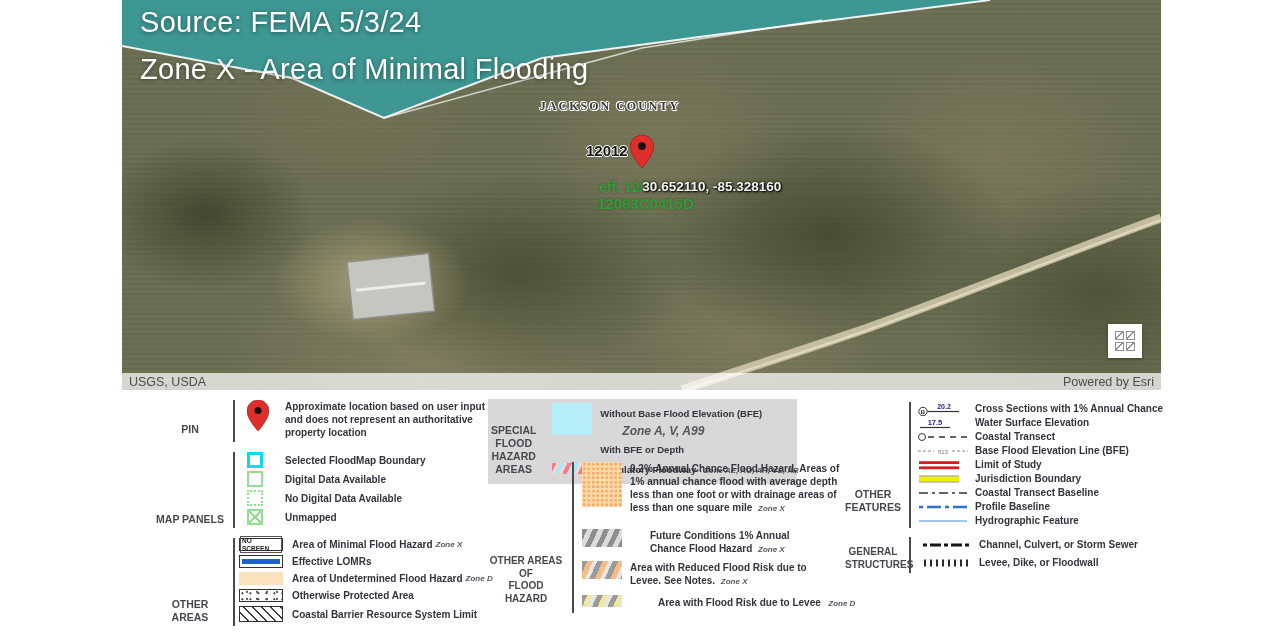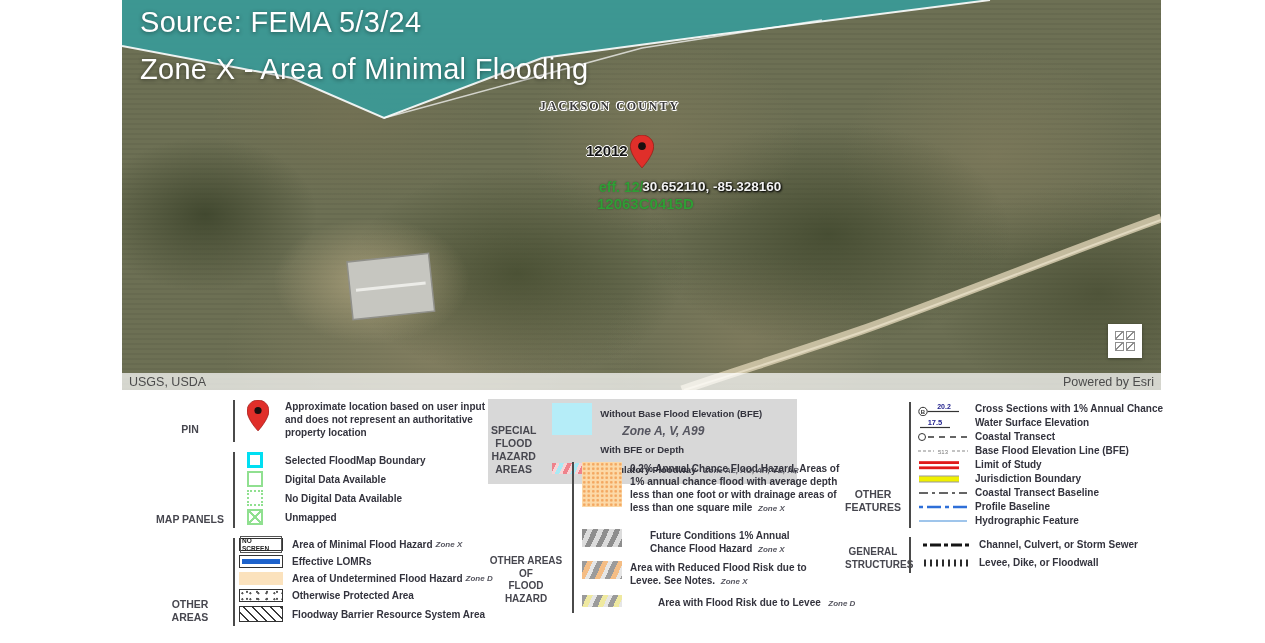--- a/index.html
+++ b/index.html
@@ -241,21 +241,21 @@
         <span class="sw sw-wide sw-undet"></span>
         <span class="ltext">Area of Undetermined Flood Hazard</span>
         <span class="zone">Zone D</span>
       </div>
       <div class="lrow">
         <span class="sw sw-wide sw-otherwise"></span>
         <span class="ltext">Otherwise Protected Area</span>
       </div>
       <div class="lrow">
         <span class="sw sw-wide sw-coastal" style="height:16px;"></span>
-        <span class="ltext">Floodway Barrier Resource System Area</span>
+        <span class="ltext">Coastal Barrier Resource System Limit</span>
       </div>
     </div>
   </div>
 
   <div class="lgroup" id="g-special">
     <div class="glabel">SPECIAL FLOOD
 HAZARD AREAS</div>
     <div class="gbar" style="background:#333;"></div>
     <div class="gitems">
       <div class="lrow top" style="margin-bottom:2px;">

